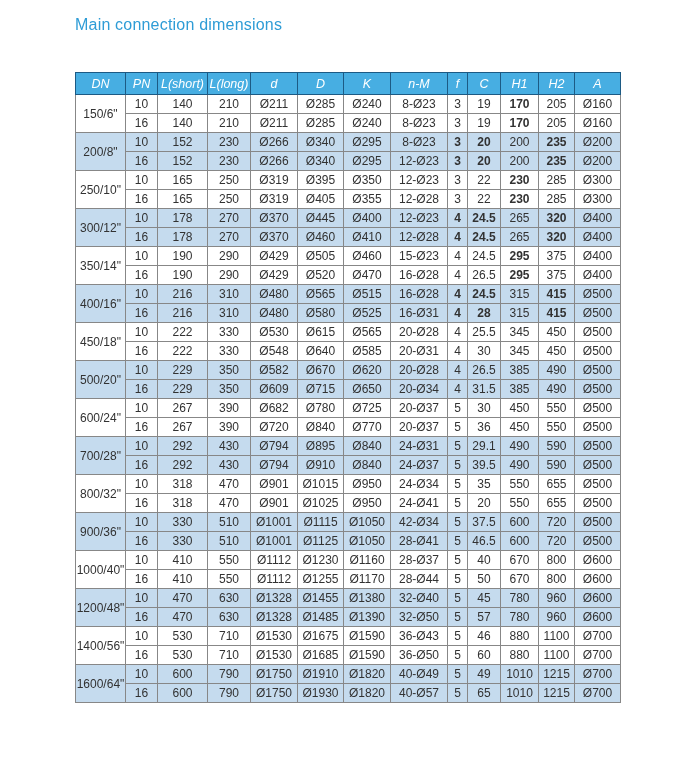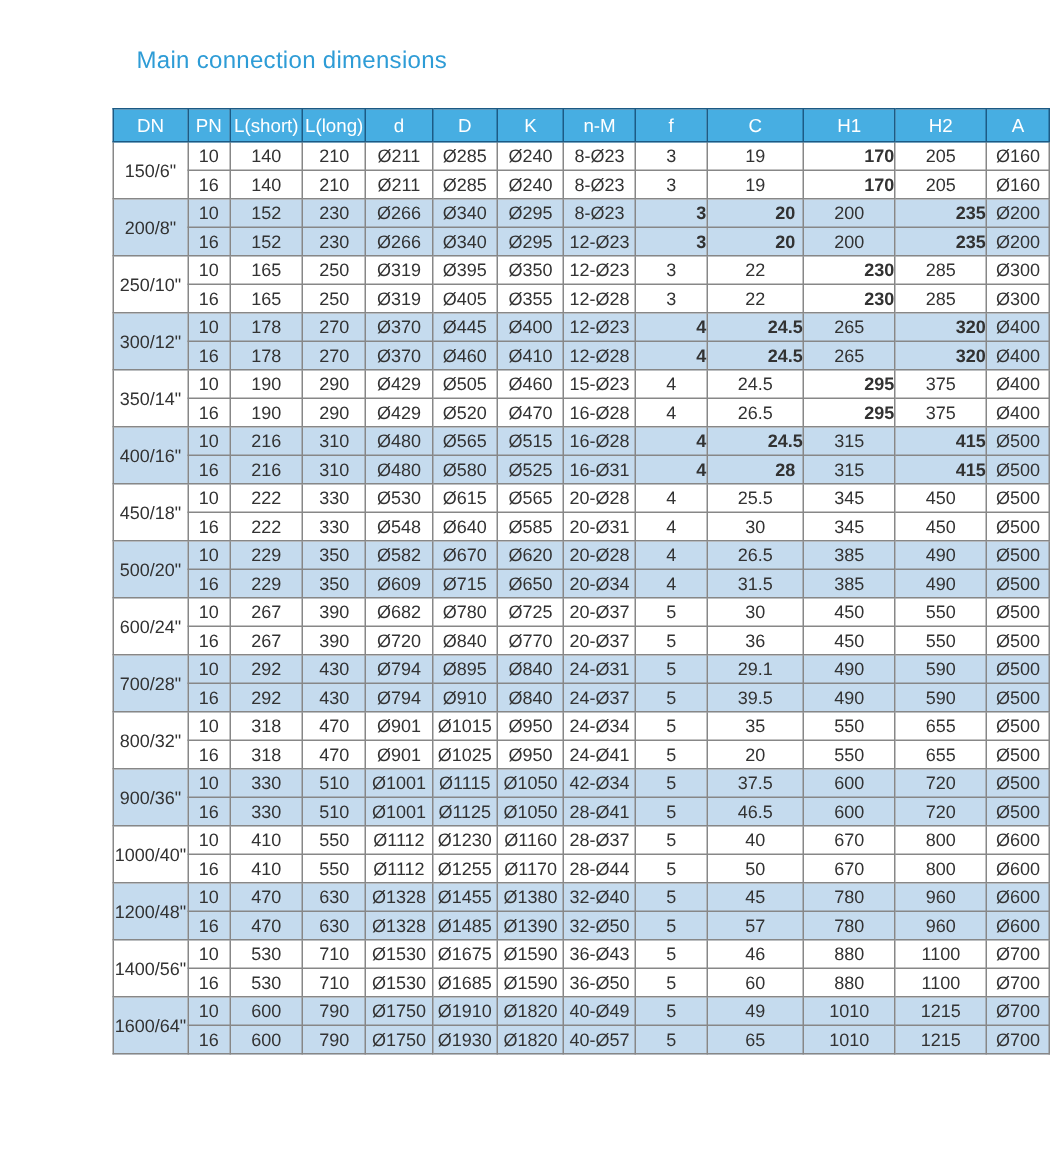--- a/index.html
+++ b/index.html
@@ -13,21 +13,21 @@
   .page {
     position: relative;
     width: 700px;
     height: 779px;
     overflow: hidden;
   }
   .page-title {
     position: absolute;
     left: 75px;
     top: 16px;
-    margin: 16px;
+    margin: 0;
     font-size: 16px;
     font-weight: 400;
     color: #2e9cd6;
     letter-spacing: 0.2px;
   }
   table.dims {
     position: absolute;
     left: 75px;
     top: 72px;
     border-collapse: collapse;
@@ -38,31 +38,32 @@
   table.dims th {
     background: #47aee2;
     color: #ffffff;
     font-weight: 400;
     font-size: 12.5px;
     height: 21px;
     border: 1px solid #1c5a84;
     padding: 0;
     text-align: center;
     vertical-align: middle;
+    font-style: italic;
   }
   table.dims td {
     border: 1px solid #878787;
     height: 18px;
     padding: 0;
     text-align: center;
     vertical-align: middle;
     background: #ffffff;
   }
   table.dims tr.shaded td { background: #c5dbee; }
-  table.dims td.bold { font-weight: 700; padding-left: 40px; }
+  table.dims td.bold { font-weight: 700; }
   
   col.c-dn { width: 50px; }
   col.c-pn { width: 32px; }
   col.c-lshort { width: 50px; }
   col.c-llong { width: 43px; }
   col.c-d { width: 47px; }
   col.c-dd { width: 46px; }
   col.c-k { width: 47px; }
   col.c-nm { width: 57px; }
   col.c-f { width: 20px; }

